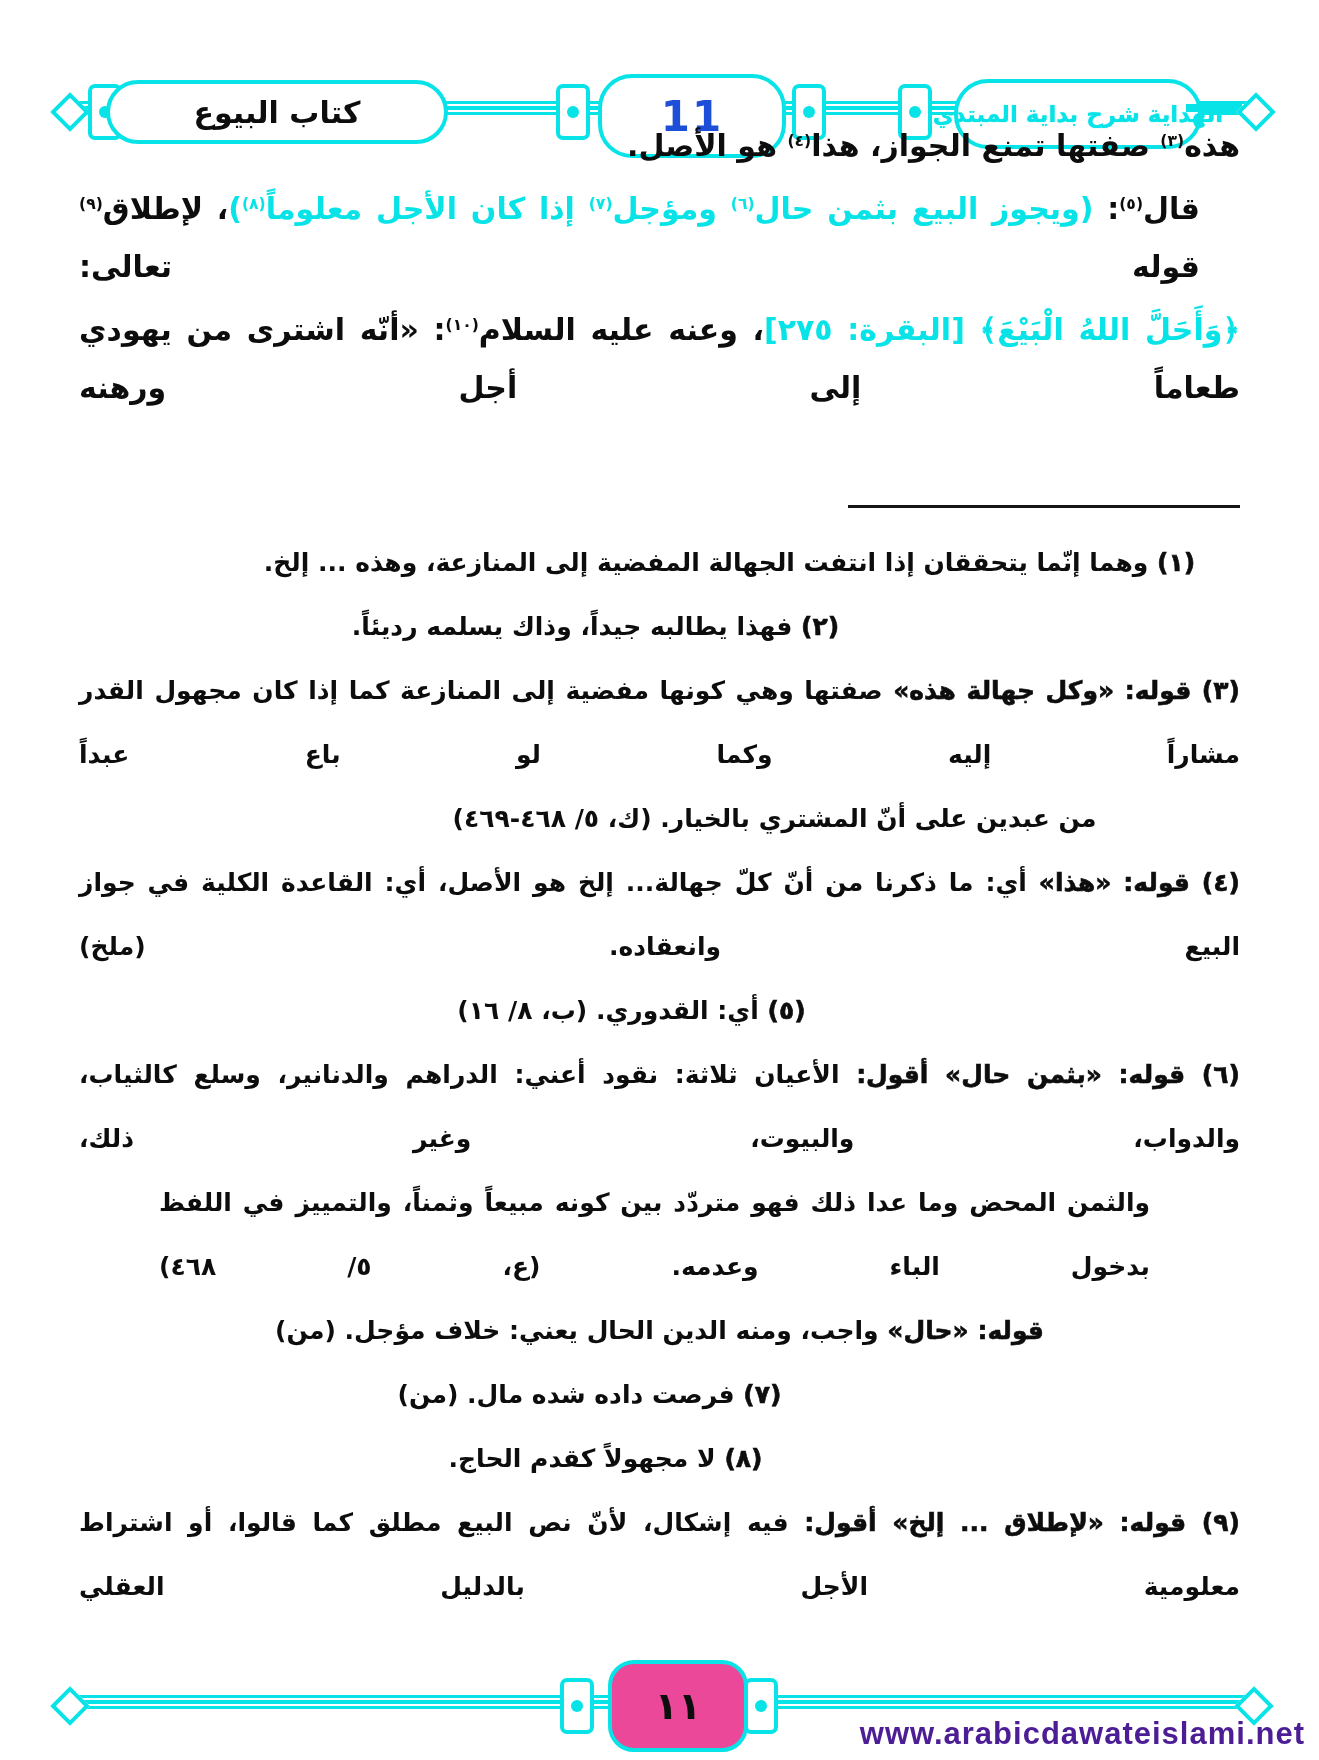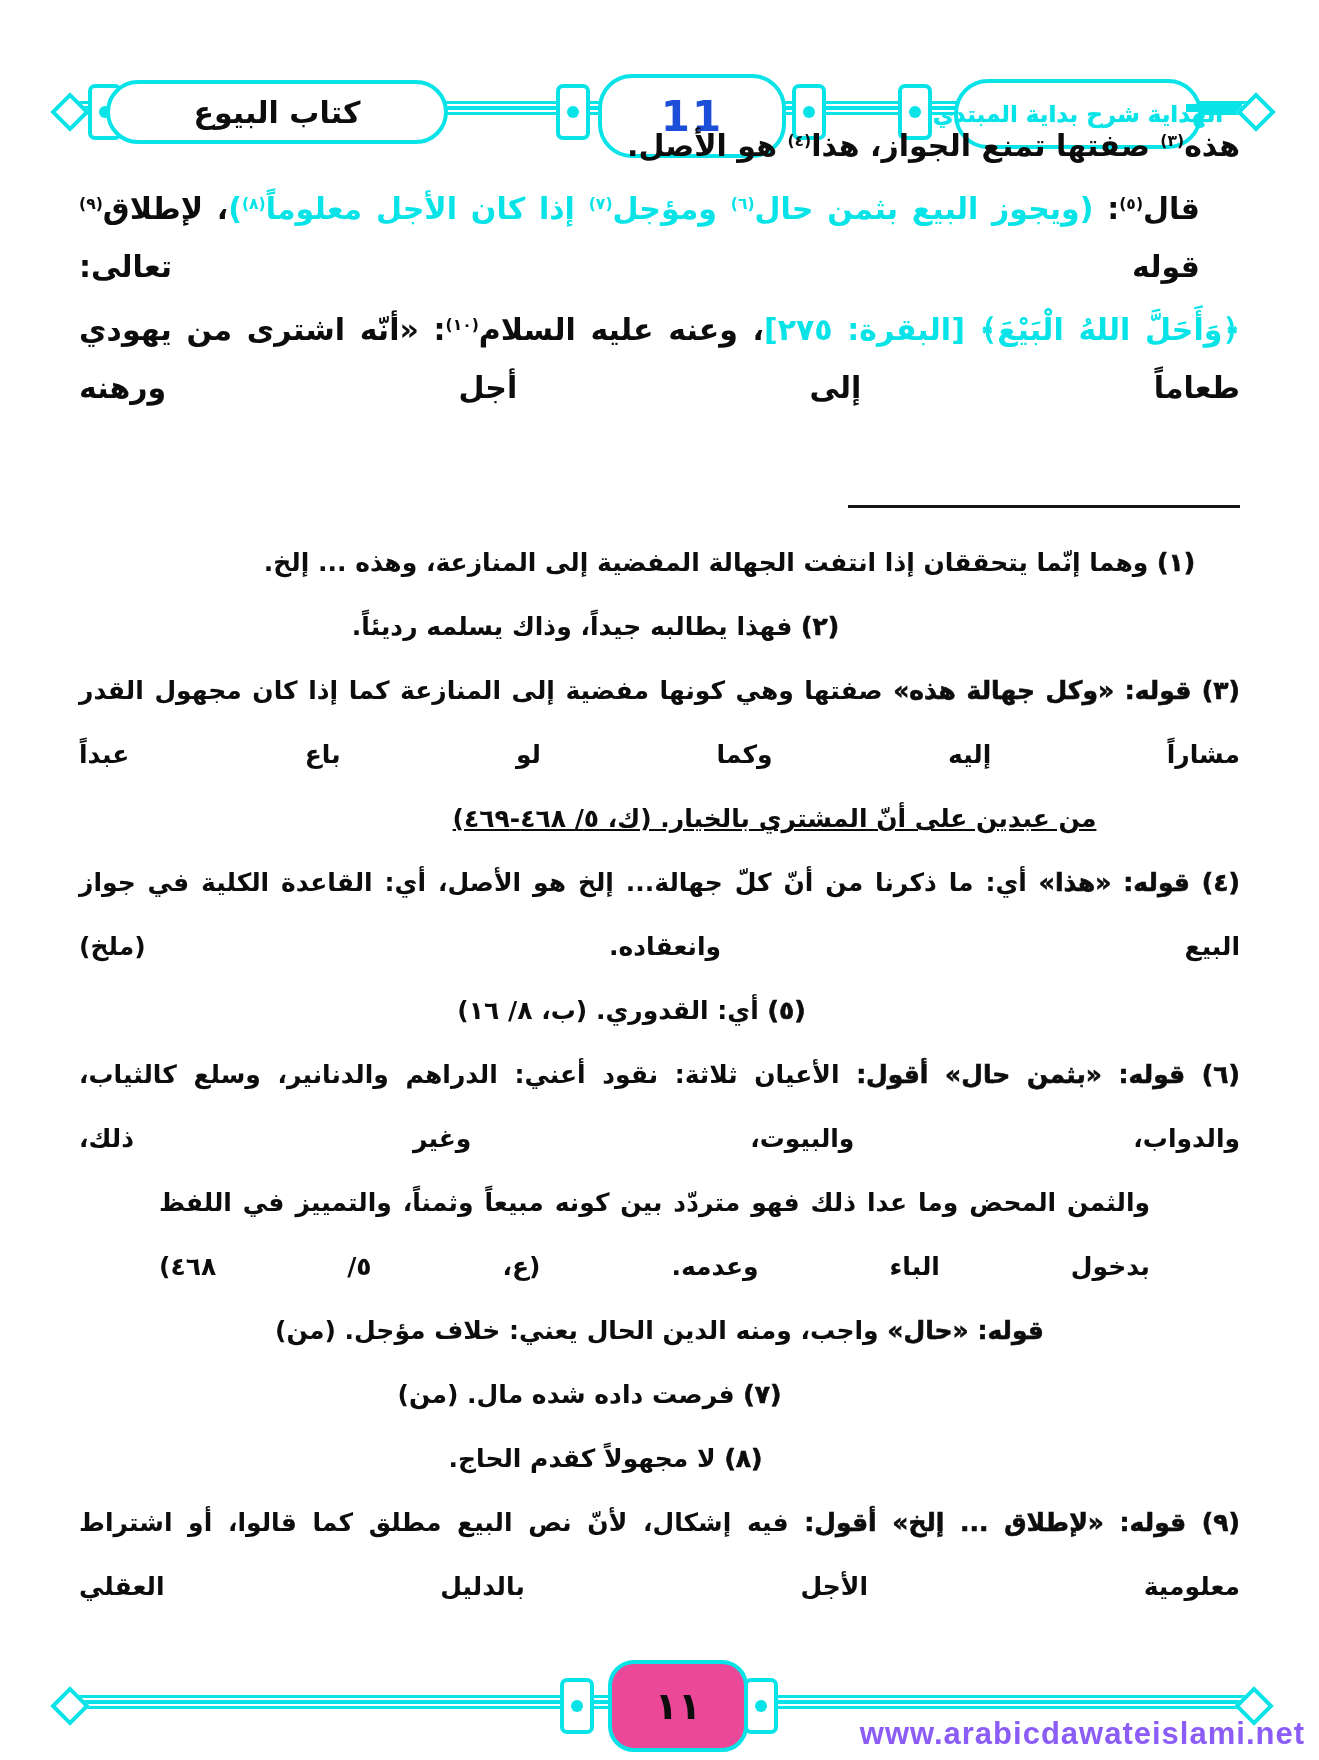--- a/index.html
+++ b/index.html
@@ -49,21 +49,21 @@
   sup{font-size:0.52em;vertical-align:0.65em;}
   .fn-sep{width:392px;height:3px;background:#151515;margin:88px 0 0 auto;}
   .footnotes{margin-top:23px;font-weight:bold;}
   .fn-line{font-size:25px;line-height:64px;}
   .fn-line.j{text-align:justify;text-align-last:justify;}
   .fn-line.c{width:max-content;max-width:100%;margin:0 auto;position:relative;white-space:nowrap;}
   .bd,.num{-webkit-text-stroke:0.6px currentColor;}
 
   .watermark{position:absolute;top:1716px;right:14px;direction:ltr;
     font-family:"Liberation Sans","DejaVu Sans",sans-serif;
-    font-size:31px;font-weight:bold;color:#8b5cf6;letter-spacing:1px;}
+    font-size:31px;font-weight:bold;color:#4c1d95;letter-spacing:1px;}
 </style>
 </head>
 <body style="--accent:#07e3e7">
 
 <div class="page">
 
   <div class="band hdr">
     <div class="rule3"></div>
     <div class="finial" style="left:56px;top:58px;"></div>
     <div class="clamp" style="left:88px;"></div>
@@ -87,21 +87,21 @@
     <div class="main-text">
         <div class="main-line"><span>هذه</span><sup>(٣)</sup><span> صفتها تمنع الجواز، هذا</span><sup>(٤)</sup><span> هو الأصل.</span></div>
         <div class="main-line j" style="padding-right: 40px;"><span>قال</span><sup>(٥)</sup><span>: </span><span class="cy">(ويجوز البيع بثمن حال</span><sup class="cy">(٦)</sup><span class="cy"> ومؤجل</span><sup class="cy">(٧)</sup><span class="cy"> إذا كان الأجل معلوماً</span><sup class="cy">(٨)</sup><span class="cy">)</span><span>، لإطلاق</span><sup>(٩)</sup><span> قوله تعالى:</span></div>
         <div class="main-line j"><span class="cy">﴿وَأَحَلَّ اللهُ الْبَيْعَ﴾ [البقرة: ٢٧٥]</span><span>، وعنه عليه السلام</span><sup>(١٠)</sup><span>: «أنّه اشترى من يهودي طعاماً إلى أجل ورهنه</span></div>
       </div>
     <div class="fn-sep"></div>
     <div class="footnotes">
         <div class="fn-line c" style="left: 70px;"><span class="num">(١) </span><span>وهما إنّما يتحققان إذا انتفت الجهالة المفضية إلى المنازعة، وهذه ... إلخ.</span></div>
         <div class="fn-line c" style="left: -64px;"><span class="num">(٢) </span><span>فهذا يطالبه جيداً، وذاك يسلمه رديئاً.</span></div>
         <div class="fn-line j"><span class="num">(٣) </span><span class="bd">قوله: «وكل جهالة هذه»</span><span> صفتها وهي كونها مفضية إلى المنازعة كما إذا كان مجهول القدر مشاراً إليه وكما لو باع عبداً</span></div>
-        <div class="fn-line c" style="left: 115px; text-decoration: underline;"><span>من عبدين على أنّ المشتري بالخيار. (ك، ٥/ ٤٦٨-٤٦٩)</span></div>
+        <div class="fn-line c" style="left: 115px;"><span>من عبدين على أنّ المشتري بالخيار. (ك، ٥/ ٤٦٨-٤٦٩)</span></div>
         <div class="fn-line j"><span class="num">(٤) </span><span class="bd">قوله: «هذا»</span><span> أي: ما ذكرنا من أنّ كلّ جهالة... إلخ هو الأصل، أي: القاعدة الكلية في جواز البيع وانعقاده. (ملخ)</span></div>
         <div class="fn-line c" style="left: -28px;"><span class="num">(٥) </span><span>أي: القدوري. (ب، ٨/ ١٦)</span></div>
         <div class="fn-line j"><span class="num">(٦) </span><span class="bd">قوله: «بثمن حال» أقول:</span><span> الأعيان ثلاثة: نقود أعني: الدراهم والدنانير، وسلع كالثياب، والدواب، والبيوت، وغير ذلك،</span></div>
         <div class="fn-line j" style="margin-right: 90px; margin-left: 80px;"><span>والثمن المحض وما عدا ذلك فهو متردّد بين كونه مبيعاً وثمناً، والتمييز في اللفظ بدخول الباء وعدمه. (ع، ٥/ ٤٦٨)</span></div>
         <div class="fn-line c"><span class="bd">قوله: «حال»</span><span> واجب، ومنه الدين الحال يعني: خلاف مؤجل. (من)</span></div>
         <div class="fn-line c" style="left: -70px;"><span class="num">(٧) </span><span>فرصت داده شده مال. (من)</span></div>
         <div class="fn-line c" style="left: -54px;"><span class="num">(٨) </span><span>لا مجهولاً كقدم الحاج.</span></div>
         <div class="fn-line j"><span class="num">(٩) </span><span class="bd">قوله: «لإطلاق ... إلخ» أقول:</span><span> فيه إشكال، لأنّ نص البيع مطلق كما قالوا، أو اشتراط معلومية الأجل بالدليل العقلي</span></div>
       </div>
   </div>

